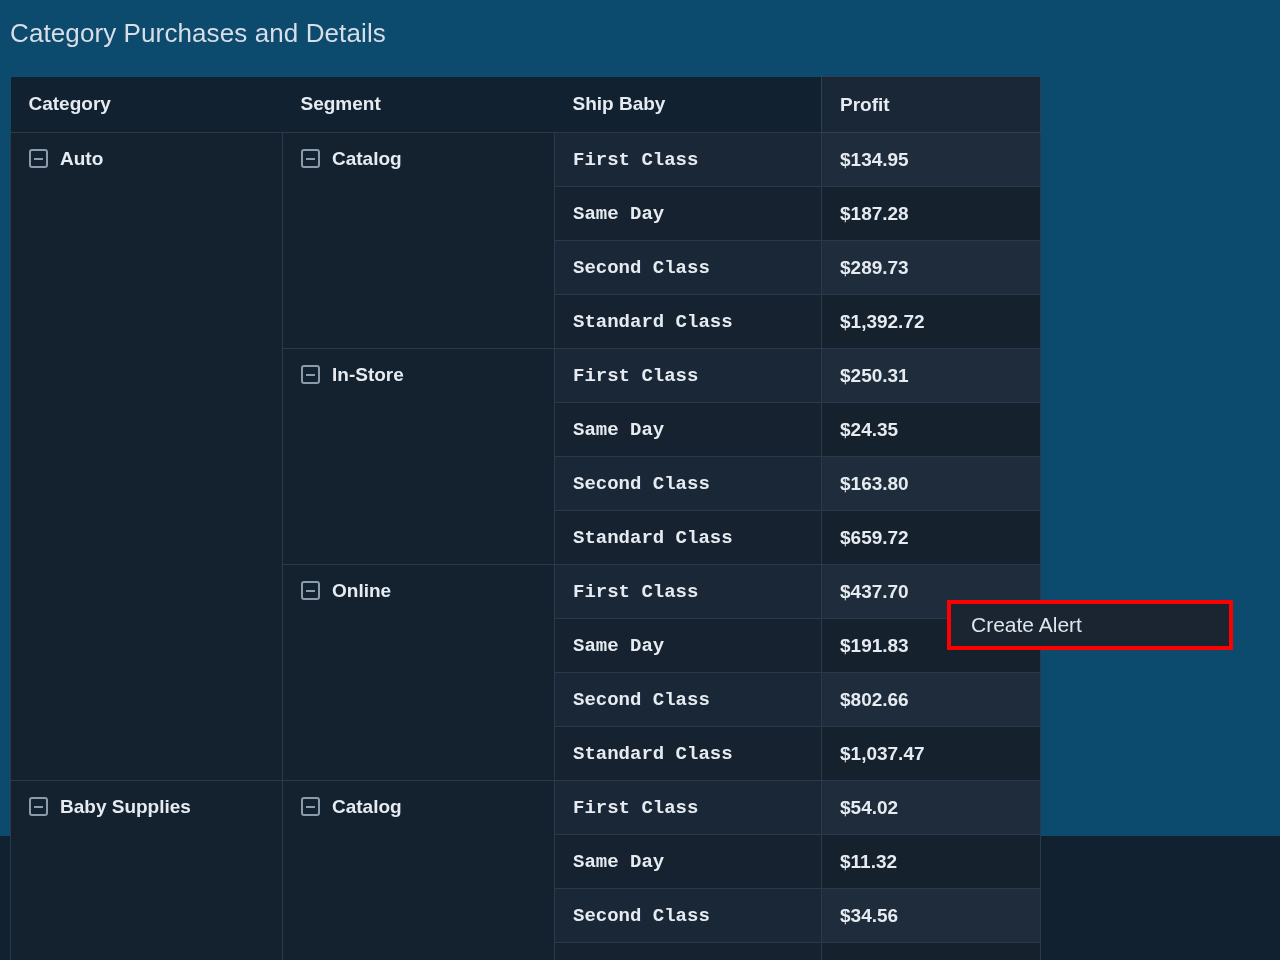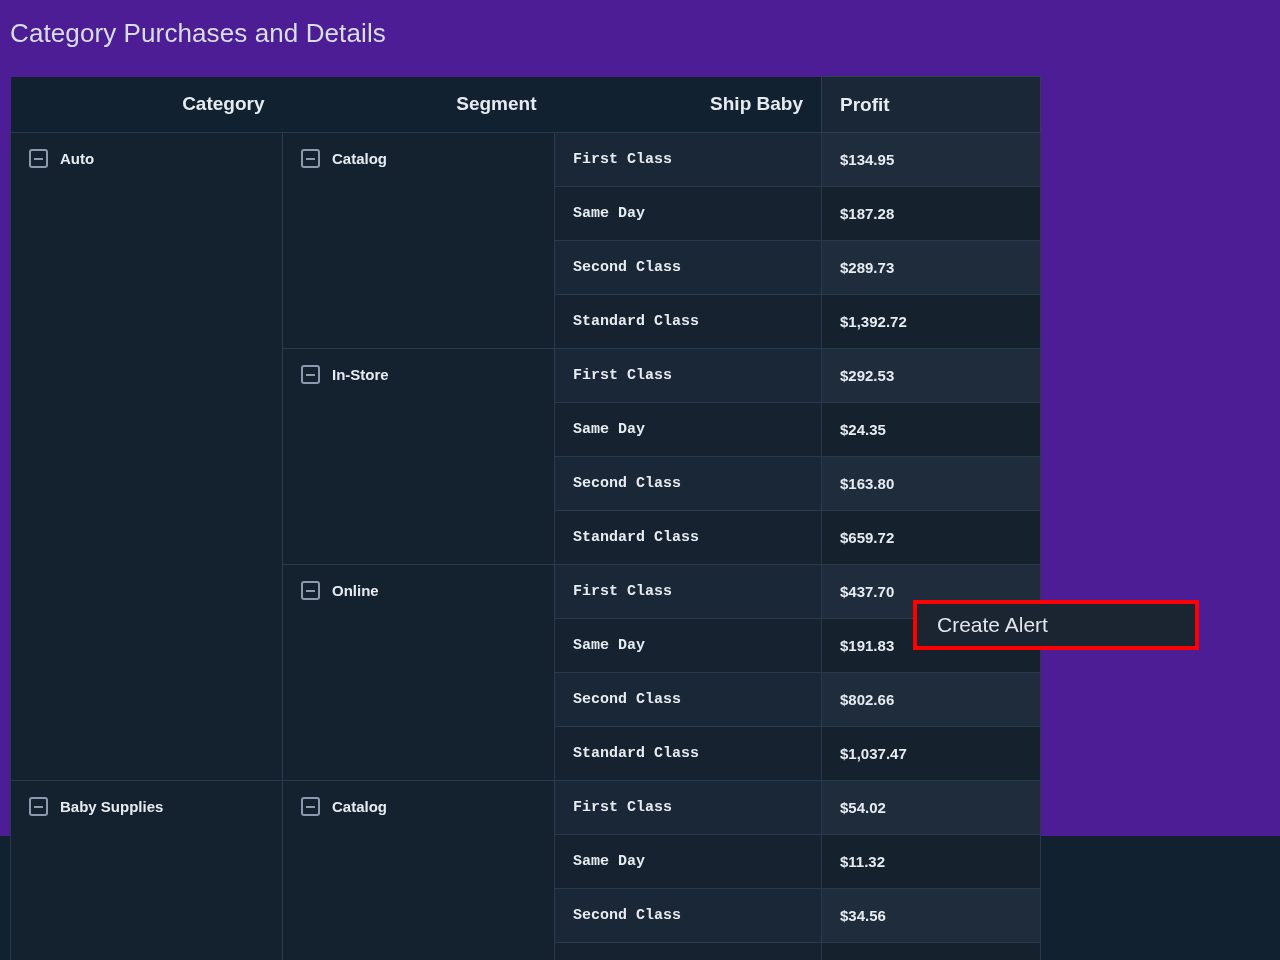--- a/index.html
+++ b/index.html
@@ -11,21 +11,21 @@
     overflow: hidden;
     background: #122130;
     font-family: "Liberation Sans", sans-serif;
     -webkit-font-smoothing: antialiased;
   }
 
   .page {
     position: relative;
     width: 1280px;
     height: 836px;
-    background: #4c1d95;
+    background: #0c4a6e;
   }
 
   
   .viz-title {
     position: absolute;
     left: 10px;
     top: 18px;
     font-size: 26px;
     font-weight: 400;
     color: #d8dee6;
@@ -57,35 +57,35 @@
     font-size: 19px;
     font-weight: 700;
     color: #e6ebf1;
     padding: 0 18px;
     height: 56px;
     vertical-align: middle;
     background: #122130;
     border: none;
     white-space: nowrap;
   }
-  thead th.h-left  { text-align: right; }
+  thead th.h-left  { text-align: left; }
   thead th.h-right {
     text-align: left;
     background: #1a2736;
     border-left: 1px solid #2e4054;
     border-top: 1px solid #2e4054;
     border-right: 1px solid #2e4054;
     border-bottom: 1px solid #2e4054;
   }
 
   
   tbody td {
     height: 54px;
     vertical-align: middle;
-    font-size: 15px;
+    font-size: 19px;
     font-weight: 700;
     color: #e6ebf1;
     padding: 0 18px;
     border-right: 1px solid #2a3a4c;
     border-bottom: 1px solid #2a3a4c;
     white-space: nowrap;
     overflow: hidden;
   }
 
   tbody tr td:first-child {
@@ -143,21 +143,21 @@
     top: 50%;
     height: 2px;
     margin-top: -1px;
     background: #8b9bae;
   }
   .node-label { line-height: 1; }
 
   
   .context-menu {
     position: absolute;
-    left: 913px;
+    left: 947px;
     top: 600px;
     width: 286px;
     height: 50px;
     background: #1b2531;
     border: 4px solid #ff0000;
     display: flex;
     align-items: center;
     z-index: 40;
   }
   .context-menu .mi {
@@ -215,21 +215,21 @@
           <tr>
             <td class="ship alt">Standard Class</td>
             <td class="profit alt">$1,392.72</td>
           </tr>
           <tr>
             <td class="grp" rowspan="4"><span class="node">
                 <span class="toggle-icon"></span>
                 <span class="node-label">In-Store</span>
               </span></td>
             <td class="ship">First Class</td>
-            <td class="profit">$292.53</td>
+            <td class="profit">$250.31</td>
           </tr>
           <tr>
             <td class="ship alt">Same Day</td>
             <td class="profit alt">$24.35</td>
           </tr>
           <tr>
             <td class="ship">Second Class</td>
             <td class="profit">$163.80</td>
           </tr>
           <tr>

